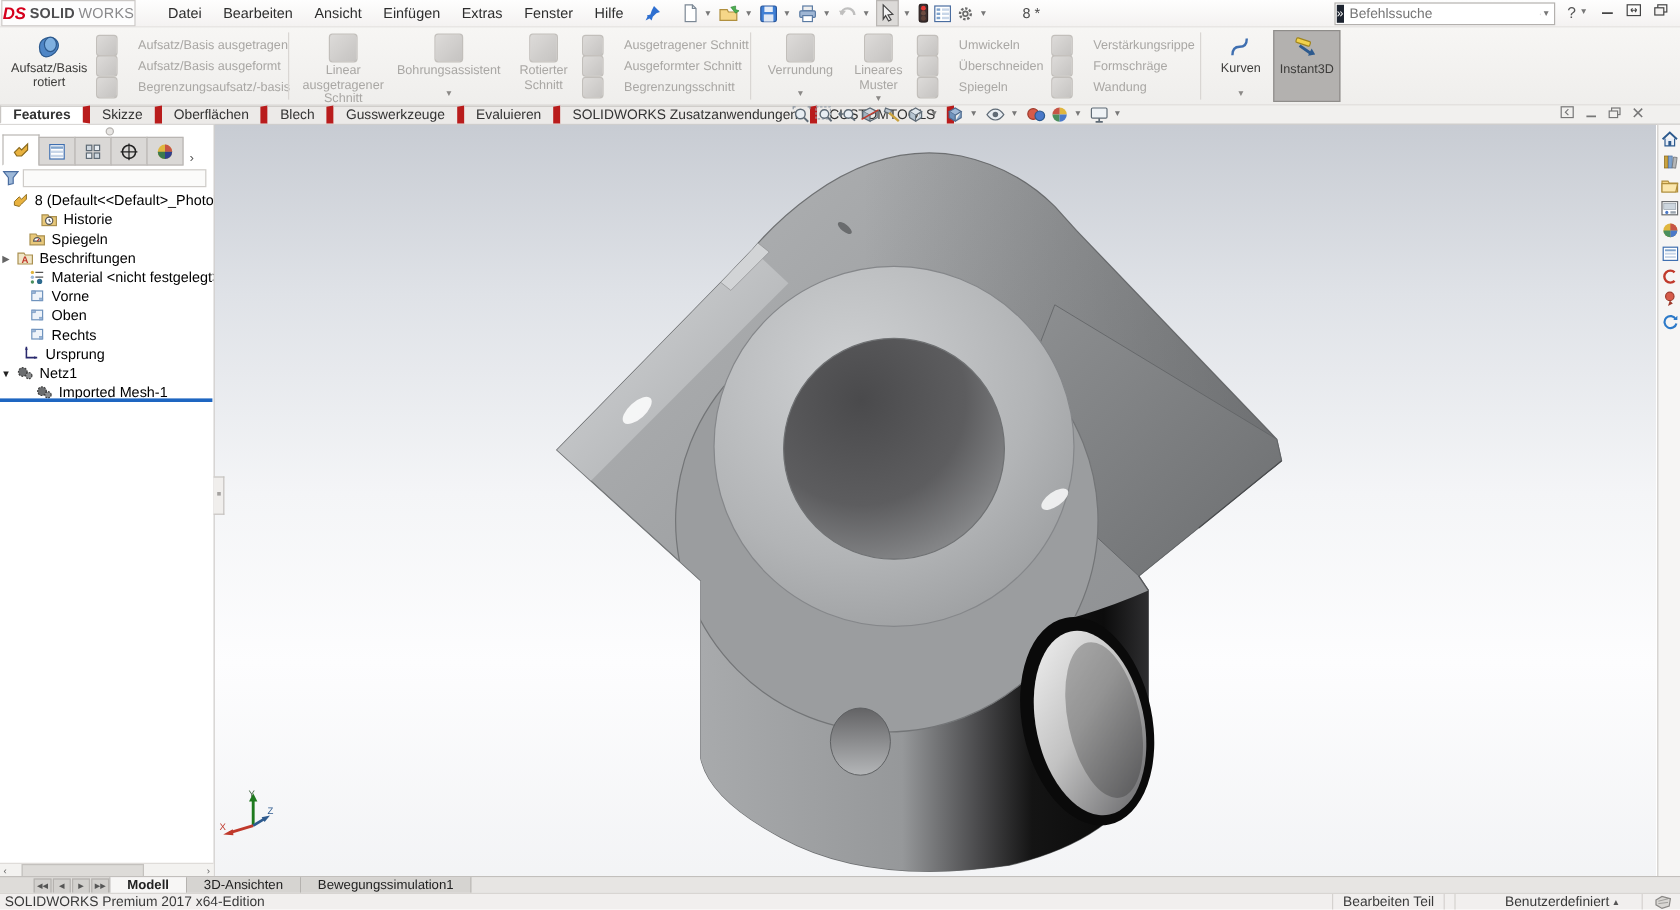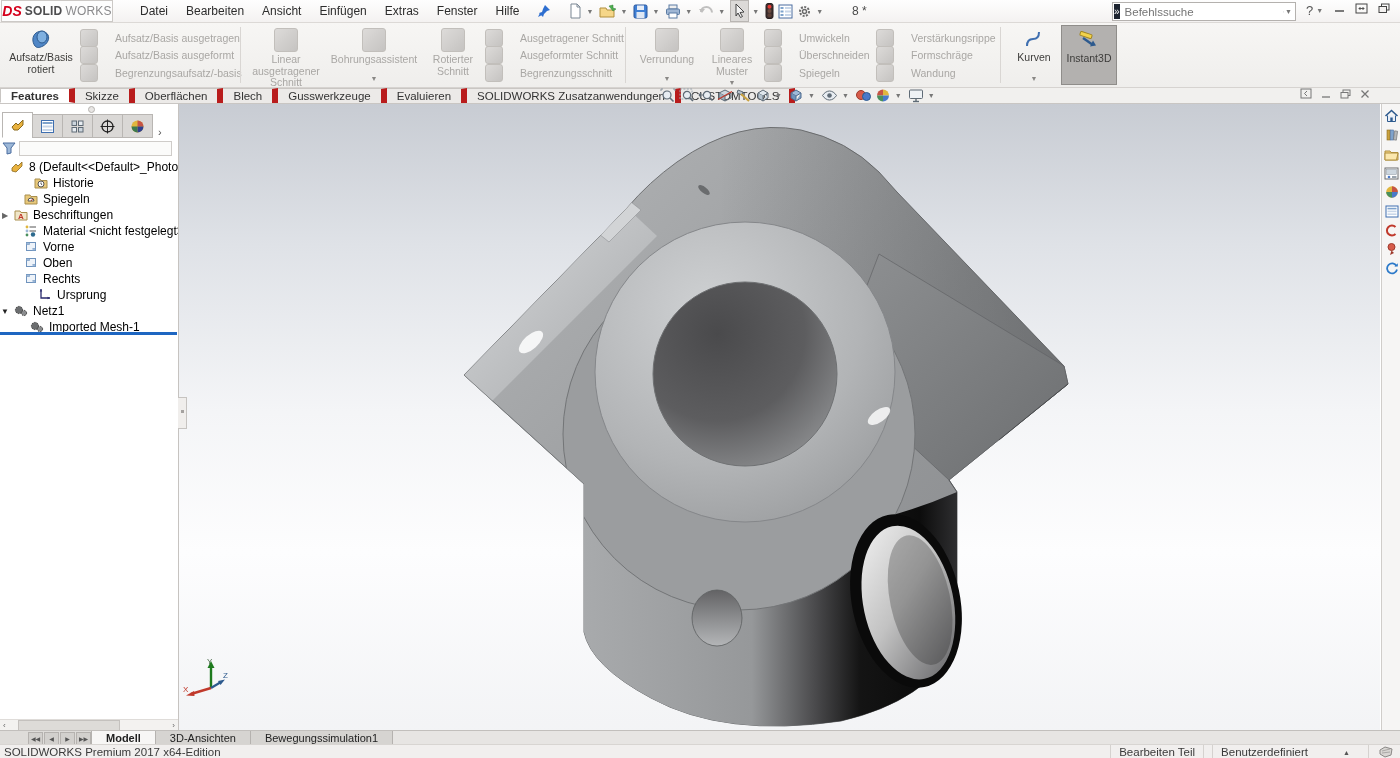--- a/index.html
+++ b/index.html
@@ -596,21 +596,21 @@
     <div class="trow" style="padding-left:14px">
       <span class="arrow"></span>
       <span class="ticon">
           <svg width="14" height="13" viewBox="0 0 14 13">
             <rect x="2.5" y="2.5" width="9" height="8" fill="#eef3f9" stroke="#6f93bd"></rect>
             <path d="M2.5 2.5h3v2h-3M8.5 8.5h3v2h-3" fill="#9db8d8" stroke="#6f93bd" stroke-width=".6"></path>
           </svg>
         </span>
       <span class="tlabel">Rechts</span>
     </div>
-    <div class="trow" style="padding-left:28px">
+    <div class="trow" style="padding-left:9px">
       <span class="arrow"></span>
       <span class="ticon">
           <svg width="14" height="13" viewBox="0 0 14 13">
             <path d="M3 1v9h9" fill="none" stroke="#2a2a6e" stroke-width="1.3"></path>
             <path d="M3 1L1.8 3.5h2.4zM12 10l-2.5-1.2v2.4z" fill="#2a2a6e"></path>
           </svg>
         </span>
       <span class="tlabel">Ursprung</span>
     </div>
     <div class="trow">
@@ -822,21 +822,21 @@
   <div id="botrest"></div>
 </div>
 
 <div id="statusbar" class="abs">
   <span id="statusleft">SOLIDWORKS Premium 2017 x64-Edition</span>
   <div id="statusright">
     <div class="sdiv"></div>
     <span>Bearbeiten Teil</span>
     <div class="sdiv"></div>
     <div class="sdiv" style="margin-left:0"></div>
-    <span style="min-width:120px;text-align:left">Benutzerdefiniert</span>
+    <span style="min-width:120px;text-align:right">Benutzerdefiniert</span>
     <span style="font-size:7px;color:#555;margin:0 10px 0 2px">▲</span>
     <div class="sdiv"></div>
     <span class="tpicon" style="margin-right:6px">
         <svg width="14" height="12" viewBox="0 0 14 12">
           <path d="M1 4l5-3 7 2-1 6-6 2-5-3z" fill="#d8d6d3" stroke="#8a8886"></path>
           <path d="M3 5l8-2M3 7l8-1" stroke="#8a8886" stroke-width=".6" fill="none"></path>
         </svg>
       </span>
   </div>
 </div>

